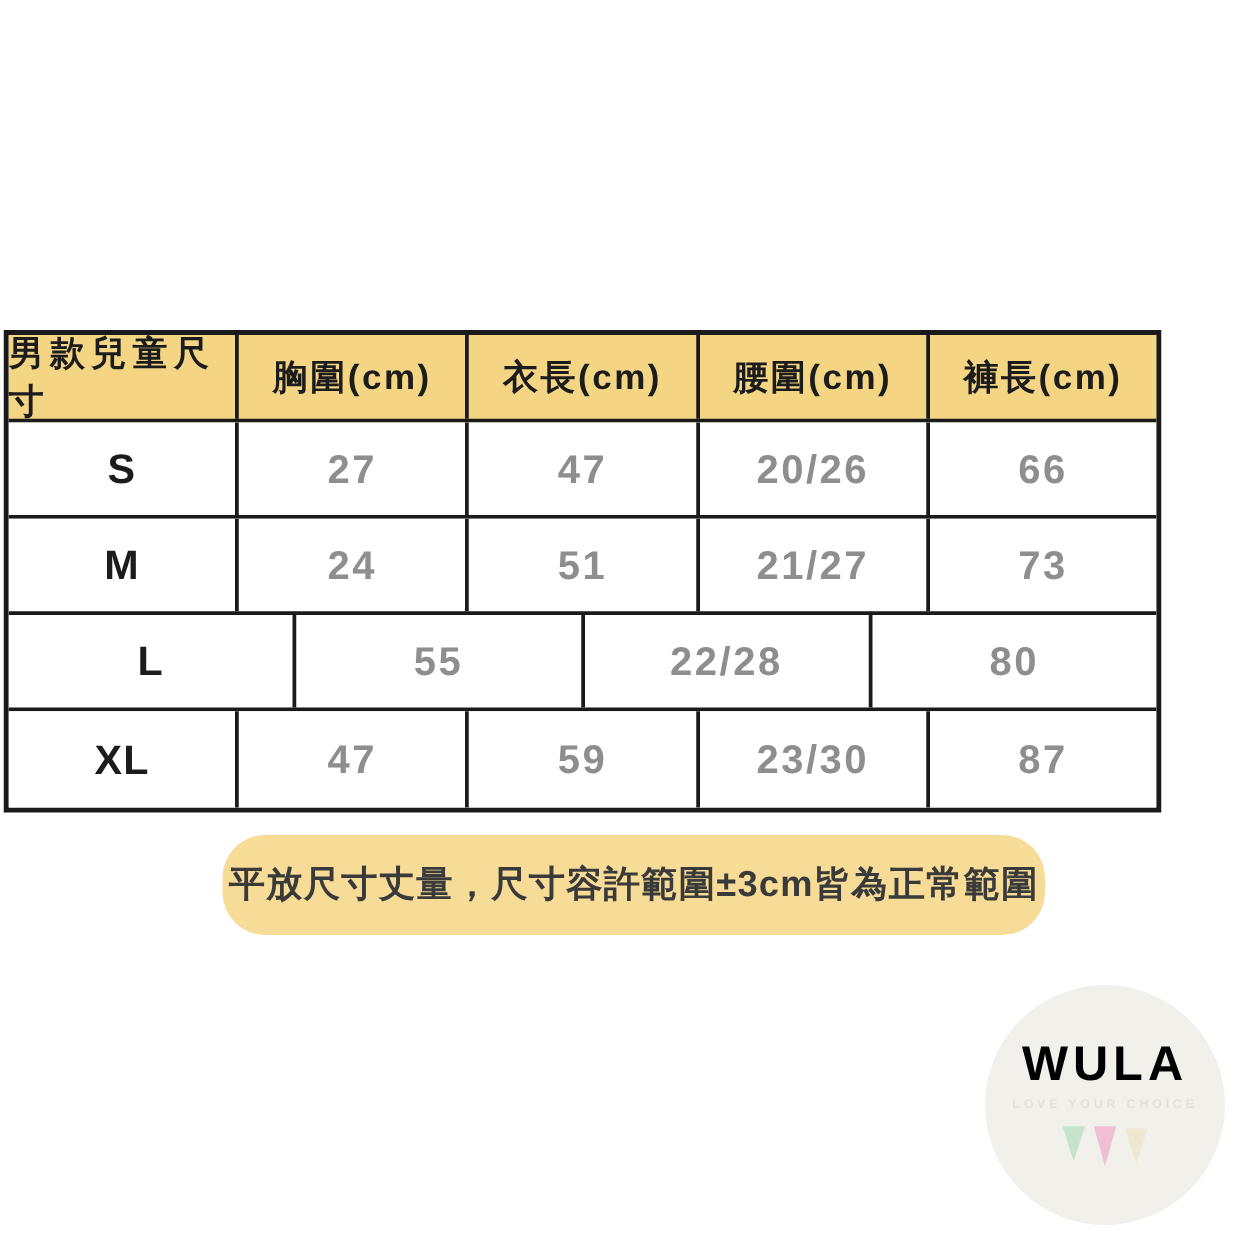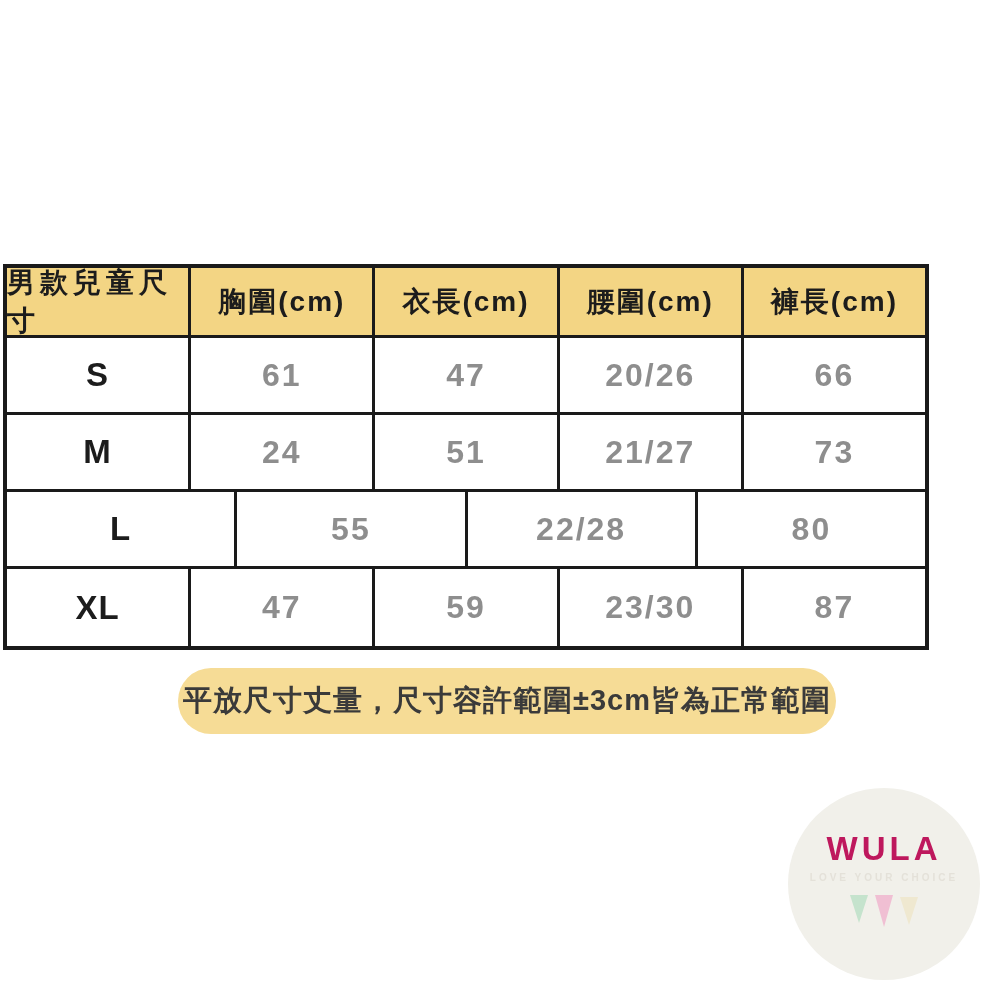--- a/index.html
+++ b/index.html
@@ -31,39 +31,39 @@
   .header-row .t-cell {
     font-weight:700; font-size:28px; color:#1c1c1c; letter-spacing:2px;
   }
   .header-row .t-cell:first-child { letter-spacing:5px; }
   .data-row { height:77px; background:#ffffff; }
   .size-cell { font-weight:700; font-size:33px; color:#1c1c1c; letter-spacing:1px; }
   .value-cell { font-weight:700; font-size:32px; color:#8E8E8E; letter-spacing:2px; }
 
   
   .note-pill {
-    position:absolute; left:178px; top:668px; width:658px; height:66px;
+    position:absolute; left:178px; top:668px; width:658px; height:80px;
     background:#F6DC96; border-radius:34px;
     display:flex; align-items:center; justify-content:center;
   }
   .note-pill span {
     font-size:29px; font-weight:600; color:#3a3a3a; letter-spacing:1px;
     white-space:nowrap;
   }
 
   
   .watermark {
     position:absolute; left:788px; top:788px; width:192px; height:192px;
     background:#F1F0EA; border-radius:50%;
     display:flex; flex-direction:column; align-items:center;
     text-align:center;
   }
   .wm-brand {
     margin-top:44px;
-    font-size:33px; font-weight:700; letter-spacing:4px; color:#be185d;
+    font-size:39px; font-weight:700; letter-spacing:4px; color:#000000;
     line-height:1;
   }
   .wm-tagline {
     margin-top:8px;
     font-size:10px; font-weight:700; letter-spacing:3px; color:#E4E1D9;
     line-height:1;
   }
   .wm-cones { margin-top:12px; display:flex; align-items:flex-start; gap:7px; }
   .cone { width:0; height:0; border-left:9px solid transparent; border-right:9px solid transparent; }
   .cone-green { border-top:28px solid #C5E3CD; }
@@ -80,21 +80,21 @@
     <div class="t-row header-row">
       <div class="t-cell">男款兒童尺寸</div>
       <div class="t-cell">胸圍(cm)</div>
       <div class="t-cell">衣長(cm)</div>
       <div class="t-cell">腰圍(cm)</div>
       <div class="t-cell">褲長(cm)</div>
     </div>
 
     <div class="t-row data-row">
       <div class="t-cell size-cell">S</div>
-      <div class="t-cell value-cell">61</div>
+      <div class="t-cell value-cell">27</div>
       <div class="t-cell value-cell">47</div>
       <div class="t-cell value-cell">20/26</div>
       <div class="t-cell value-cell">66</div>
     </div>
 
     <div class="t-row data-row">
       <div class="t-cell size-cell">M</div>
       <div class="t-cell value-cell">24</div>
       <div class="t-cell value-cell">51</div>
       <div class="t-cell value-cell">21/27</div>

